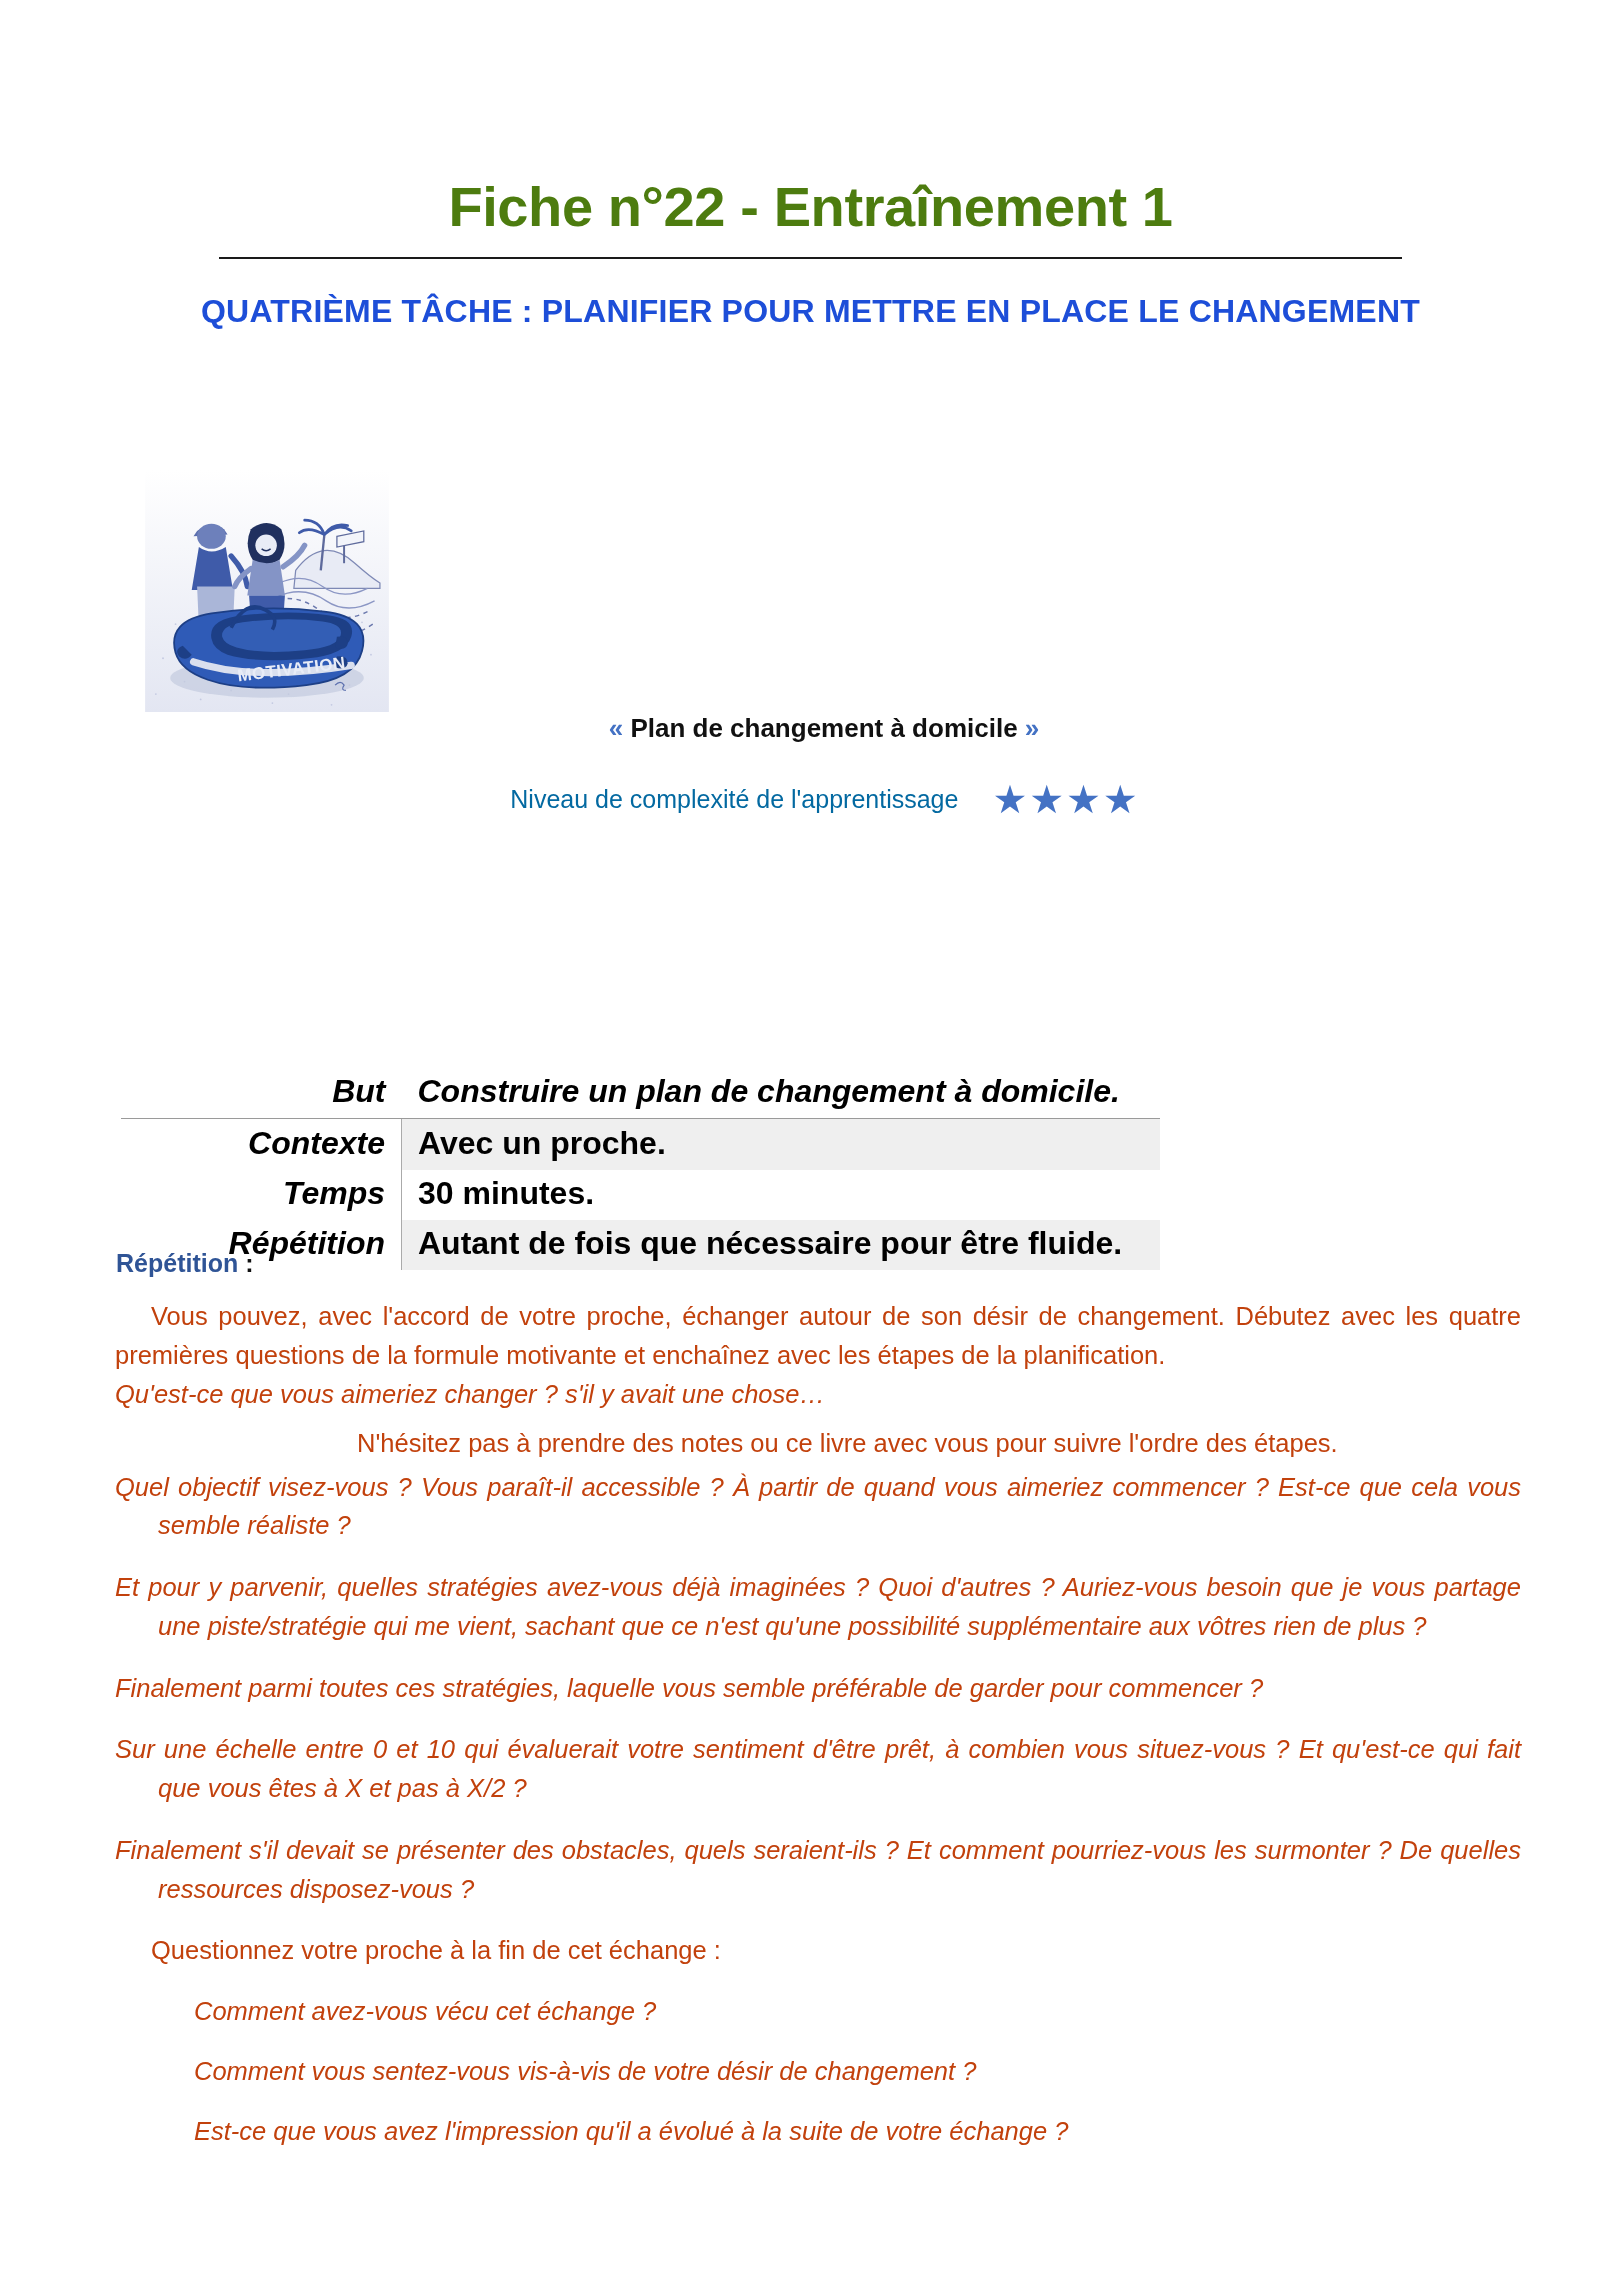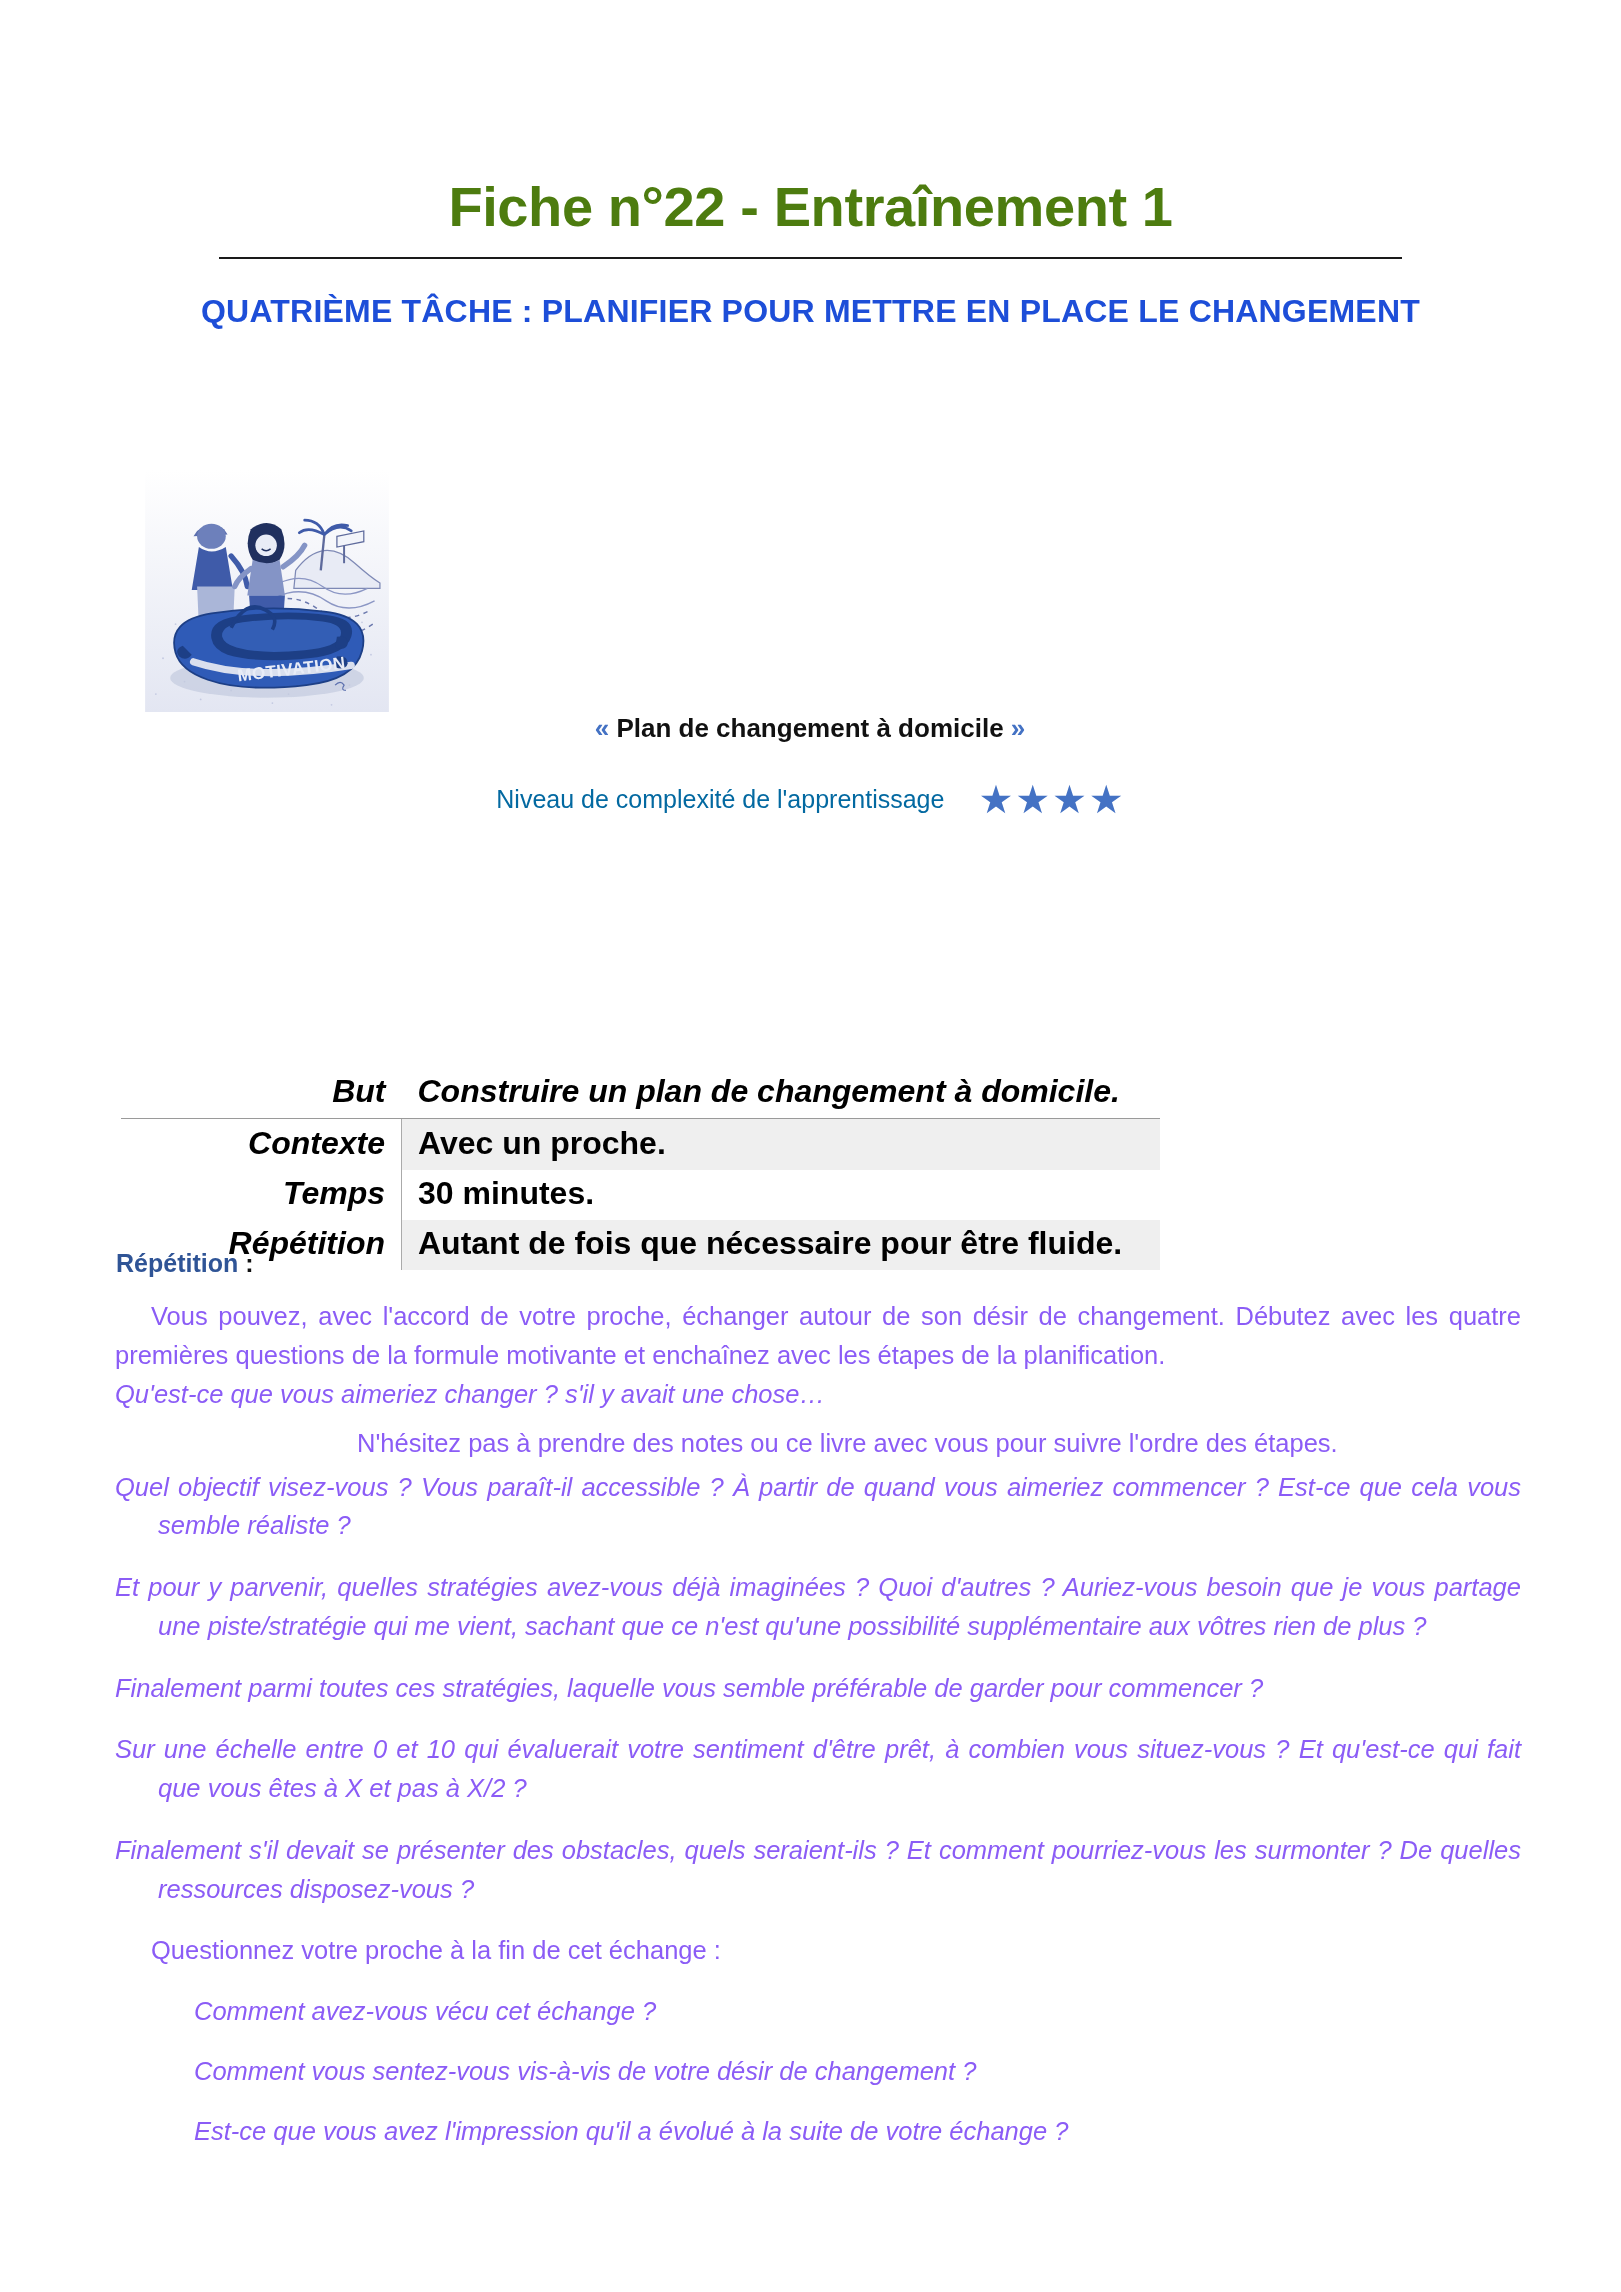--- a/index.html
+++ b/index.html
@@ -63,21 +63,21 @@
   .illus {
     width: 244px;
     height: 242px;
     display: block;
     background: #ffffff;
   }
 
   
   .caption-block {
     position: absolute;
-    left: 107px;
+    left: 121px;
     top: 712px;
     width: 1406px;
     text-align: center;
   }
   .caption-title {
     font-size: 26px;
     font-weight: bold;
     color: #111111;
     line-height: 1.3;
   }
@@ -155,21 +155,21 @@
   .deroulement .kw { color: #2F5496; }
   .deroulement .colon { color: #111111; font-weight: bold; }
 
   .body-flow {
     position: absolute;
     left: 115px;
     top: 1297px;
     width: 1406px;
     font-size: 25.5px;
     line-height: 1.52;
-    color: #8b5cf6;
+    color: #c2410c;
   }
 
   p.para {
     margin: 0 0 0 0;
     text-align: justify;
     text-justify: inter-word;
   }
   p.intro {
     text-indent: 36px;
     margin-bottom: 0px;

